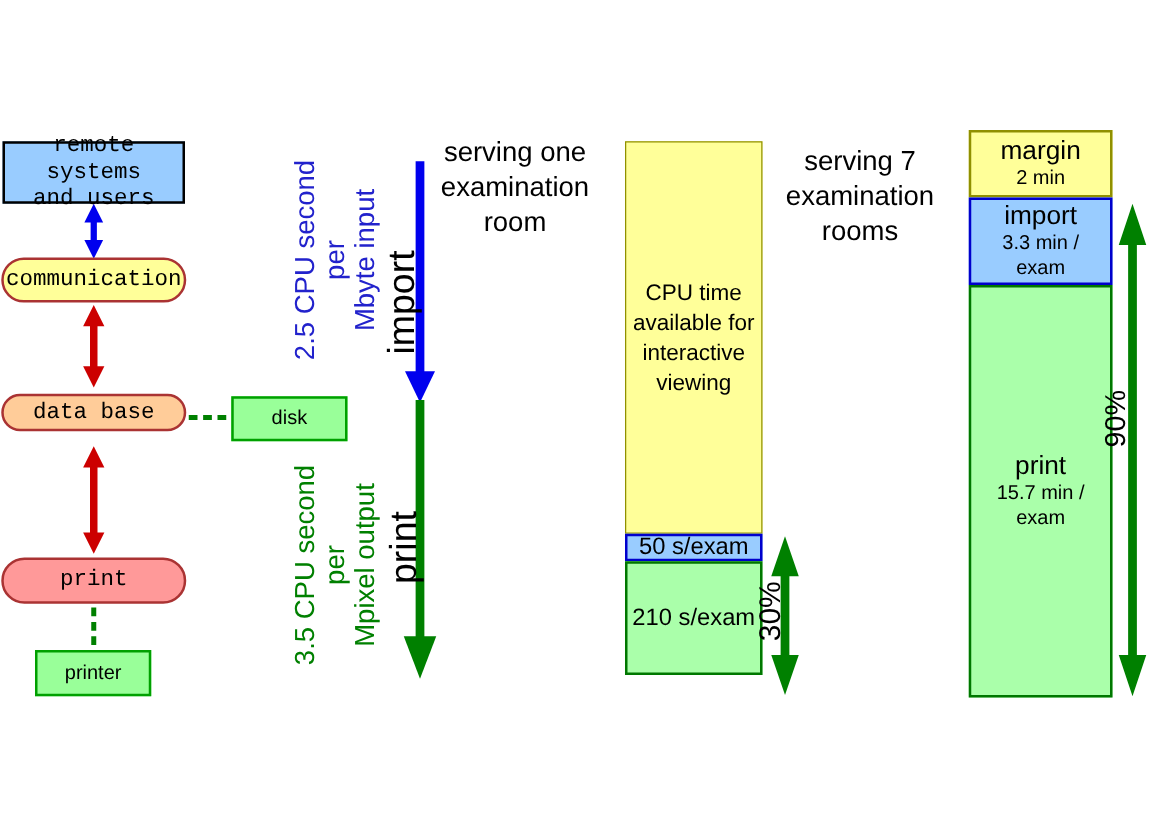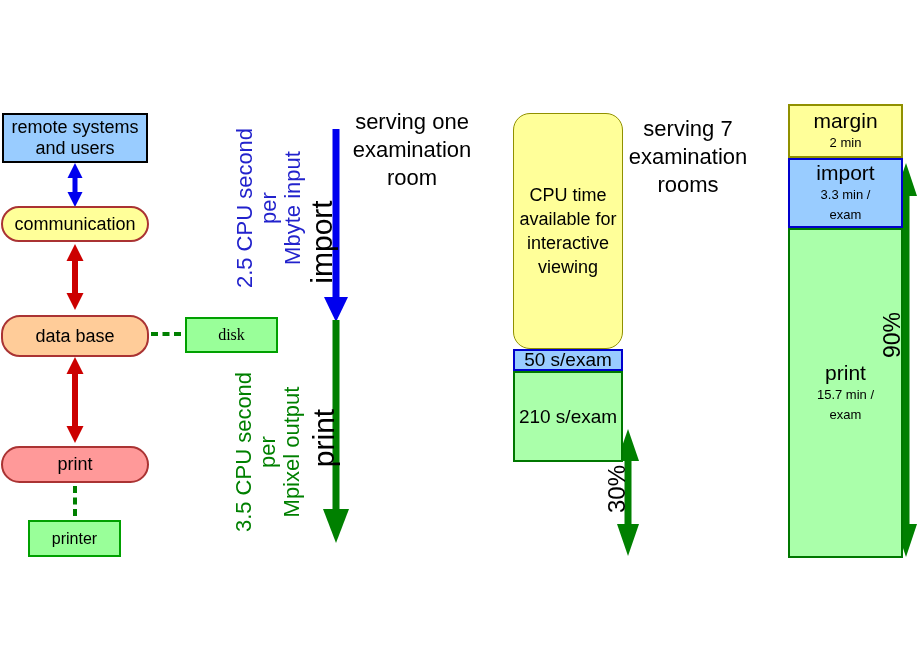--- a/index.html
+++ b/index.html
@@ -5,48 +5,48 @@
   * { box-sizing: border-box; margin: 0; padding: 0; }
   html,body { background:#fff; }
   body { font-family: "Liberation Sans", sans-serif; color:#000; }
   #canvas { position:relative; width:920px; height:660px; background:#fff; overflow:hidden; }
   .abs { position:absolute; }
   .ml { white-space: pre-line; }
   .center { display:flex; align-items:center; justify-content:center; text-align:center; }
   .col { display:flex; flex-direction:column; align-items:center; justify-content:center; text-align:center; }
 
   
-  .node { font-size:18px; line-height:21px; }
+  .node { font-size:18px; line-height:21px;font-family:Liberation Mono, monospace; }
   .box-blue   { background:#99ccff; border:2px solid #000; }
   .stadium    { border:2px solid #aa3333; border-radius:19px; }
   .st-yellow  { background:#ffff99; }
   .st-peach   { background:#ffcc99; }
   .st-pink    { background:#ff9999; }
   .box-green  { background:#99ff99; border:2px solid #00a000; font-size:16px; }
 
   
   .rot { transform: rotate(-90deg); }
   .rate { font-size:22px; line-height:24px; text-align:center; }
   .rate-blue { color:#2222cc; }
   .rate-green { color:#008000; }
   .bigword { font-size:30px; text-align:center; }
   .pct { font-size:24px; text-align:center; }
 
   
   .chart-title { font-size:22px; line-height:28px; text-align:center; }
 
   
   .bar { position:absolute; }
-  .seg { width:100%;margin-left:13px; }
+  .seg { width:100%; }
   .seg-yellow { background:#ffff99; border:1px solid #909000; }
   .seg-blue   { background:#99ccff; border:2px solid #0000cc; }
   .seg-green  { background:#aaffaa; border:2px solid #007700; }
   .seg-label  { font-size:19px; }
   .seg-title  { font-size:21px; line-height:24px; }
-  .seg-value  { font-size:13px; line-height:20px; }
+  .seg-value  { font-size:16px; line-height:20px; }
   .cpu-text   { font-size:18px; line-height:24px; }
 
   svg.overlay { position:absolute; left:0; top:0; }
 </style>
 </head>
 <body>
 
 <div id="canvas">
 
   <svg class="overlay" width="920" height="660" viewBox="0 0 920 660">
@@ -96,25 +96,25 @@
     </g>
   </svg>
 
   <div class="abs node box-blue center ml" style="left:2px; top:113px; width:146px; height:50px;"><span class="ml">remote systems
 and users</span></div>
 
   <div class="abs node stadium st-yellow center" style="left:1px; top:206px; width:148px; height:36px;">
       <span>communication</span>
     </div>
 
-  <div class="abs node stadium st-peach center" style="left:1px; top:315px; width:148px; height:42px;">
+  <div class="abs node stadium st-peach center" style="left:1px; top:315px; width:148px; height:30px;">
       <span>data base</span>
     </div>
 
-  <div class="abs box-green center" style="left:185px; top:317px; width:93px; height:36px;font-family:Liberation Serif, serif;">
+  <div class="abs box-green center" style="left:185px; top:317px; width:93px; height:36px;">
       <span>disk</span>
     </div>
 
   <div class="abs node stadium st-pink center" style="left:1px; top:446px; width:148px; height:37px;">
       <span>print</span>
     </div>
 
   <div class="abs box-green center" style="left:28px; top:520px; width:93px; height:37px;">
       <span>printer</span>
     </div>
@@ -129,21 +129,21 @@
 per
 Mpixel output</div>
 
   <div class="abs rot bigword" style="left:285px; top:420px; width:80px; height:36px;">print</div>
 
   <div class="abs chart-title ml" style="left:332px; top:108px; width:160px;">serving one
 examination
 room</div>
 
   <div class="bar" style="left:500px; top:113px; width:110px;">
-    <div class="seg seg-yellow center" style="height:236px;border-radius:17px;">
+    <div class="seg seg-yellow center" style="height:314px;">
         <span class="cpu-text ml">CPU time
 available for
 interactive
 viewing</span>
       </div>
     <div class="seg seg-blue center seg-label" style="height:22px;">
         <span>50 s/exam</span>
       </div>
     <div class="seg seg-green center seg-label" style="height:91px;">
         <span>210 s/exam</span>

